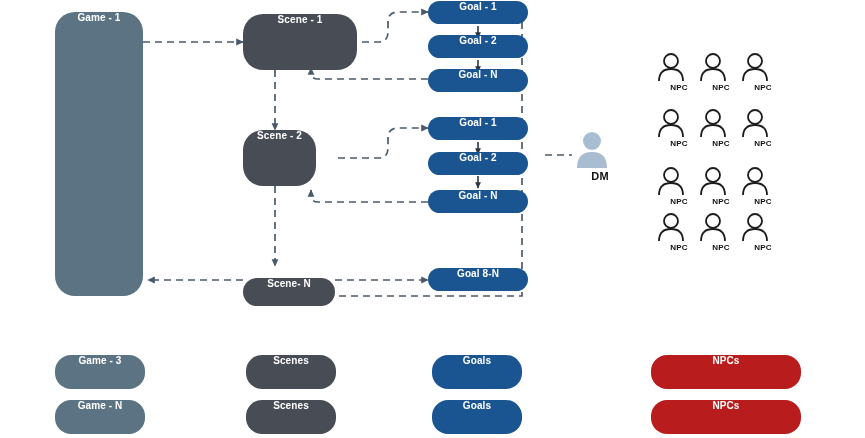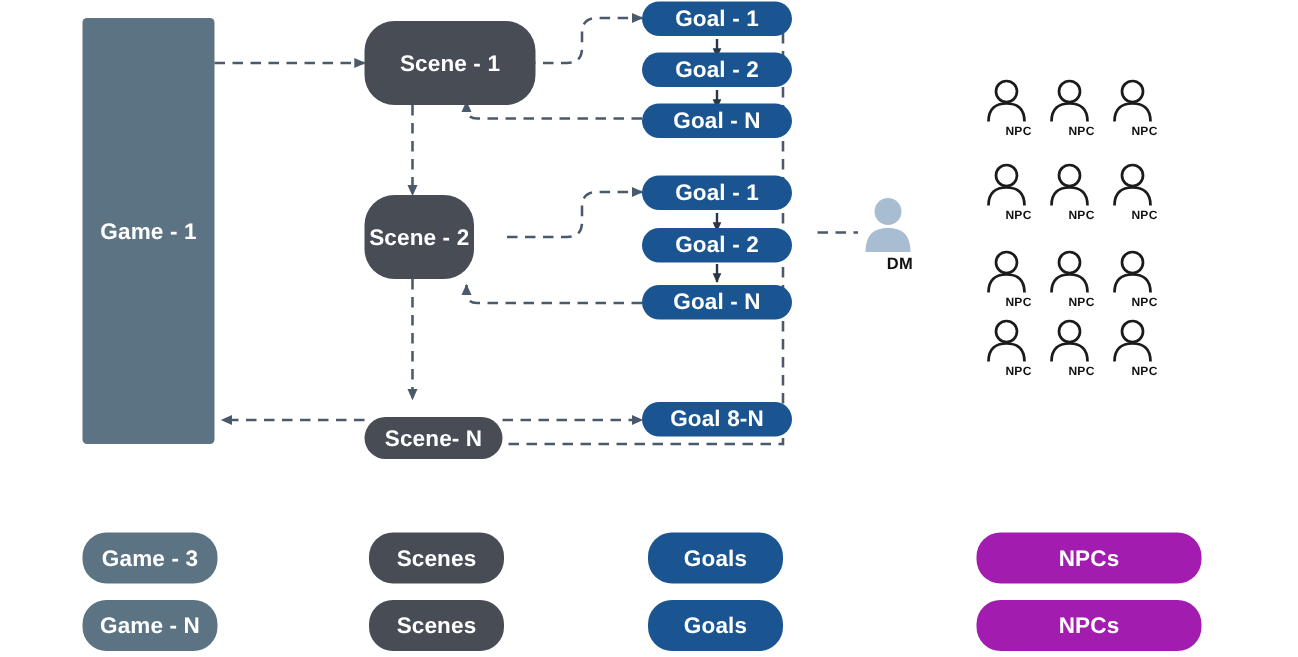--- a/index.html
+++ b/index.html
@@ -18,44 +18,44 @@
   #edges {
     position: absolute;
     left: 0; top: 0;
     width: 865px;
     height: 438px;
     pointer-events: none;
   }
   .node {
     position: absolute;
     display: flex;
-    align-items: center;
+    align-items: flex-start;
     justify-content: center;
     color: #ffffff;
     font-weight: bold;
-    font-size: 15px;
+    font-size: 10px;
     letter-spacing: 0.1px;
     text-align: center;
     box-sizing: border-box;
     z-index: 2;
   }
   .game-node {
     background: #5C7383;
-    border-radius: 3px;
+    border-radius: 20px;
   }
   .scene-node {
     background: #474C55;
     border-radius: 20px;
   }
   .goal-node {
     background: #1A5592;
     border-radius: 14px;
   }
   .npcs-node {
-    background: #a21caf;
+    background: #b91c1c;
     border-radius: 14px;
   }
   .legend-row .game-node,
   .legend-row .scene-node,
   .legend-row .goal-node,
   .legend-row .npcs-node {
     border-radius: 16px;
   }
 
   

